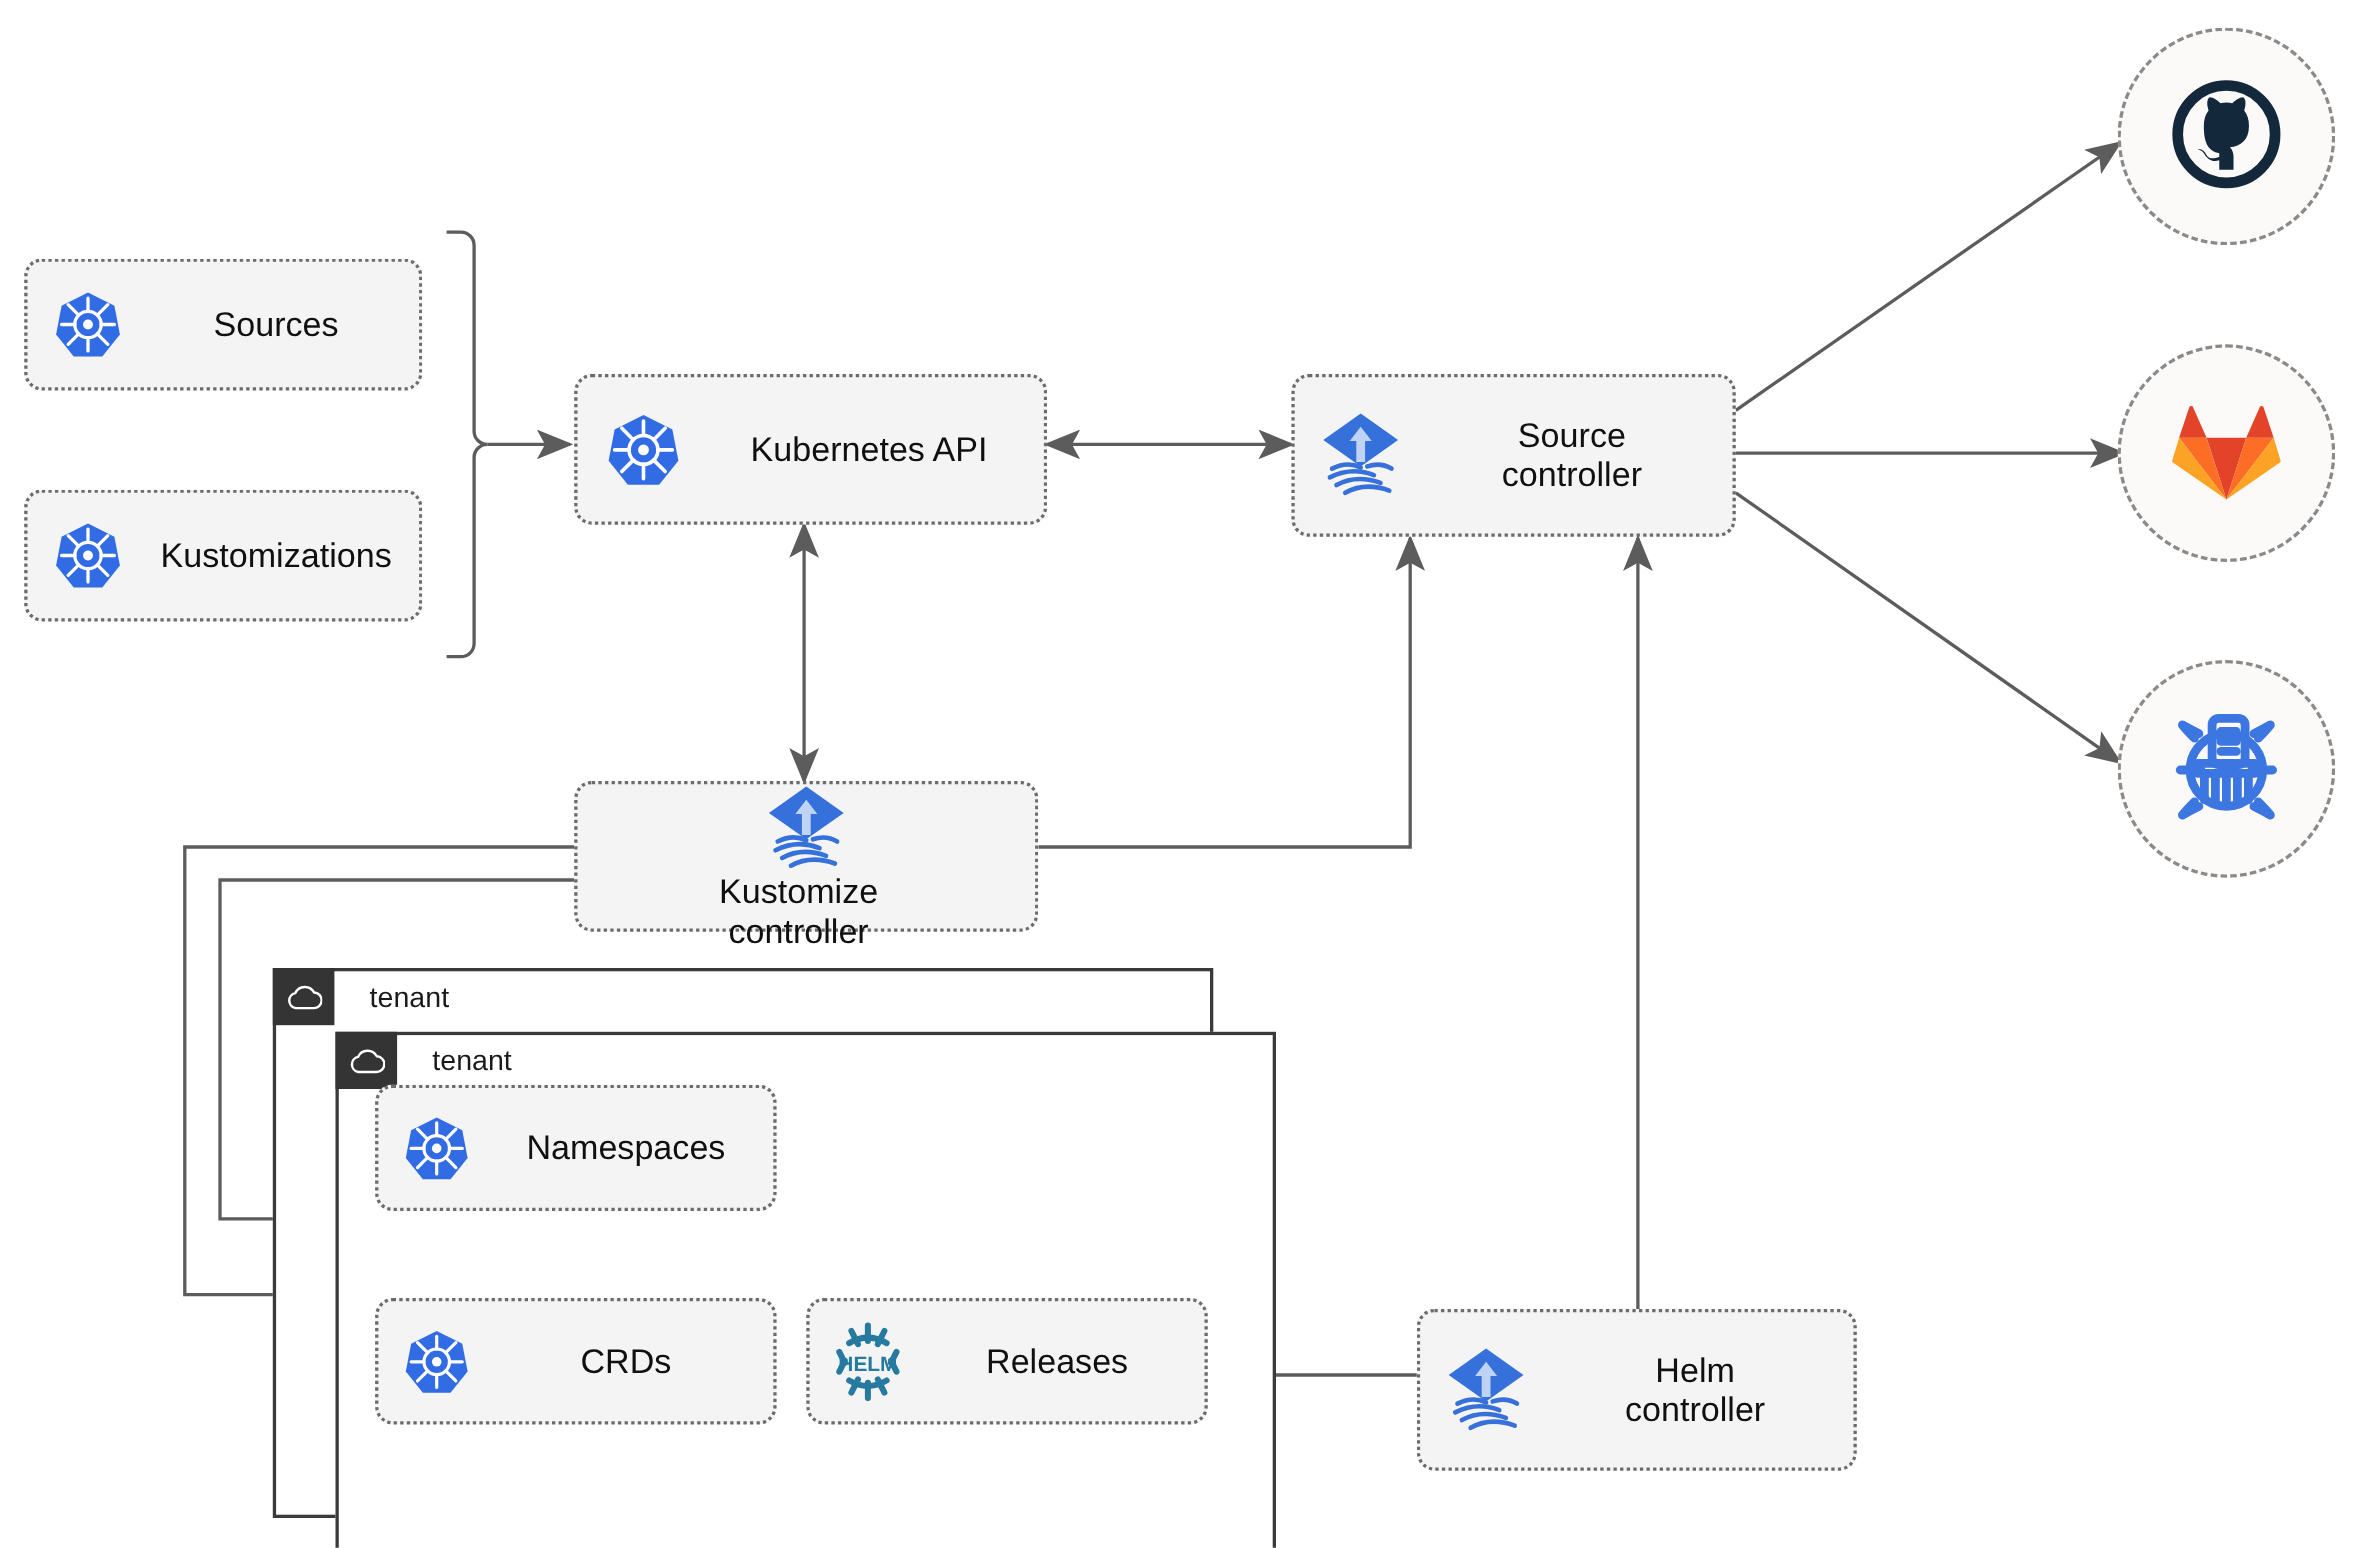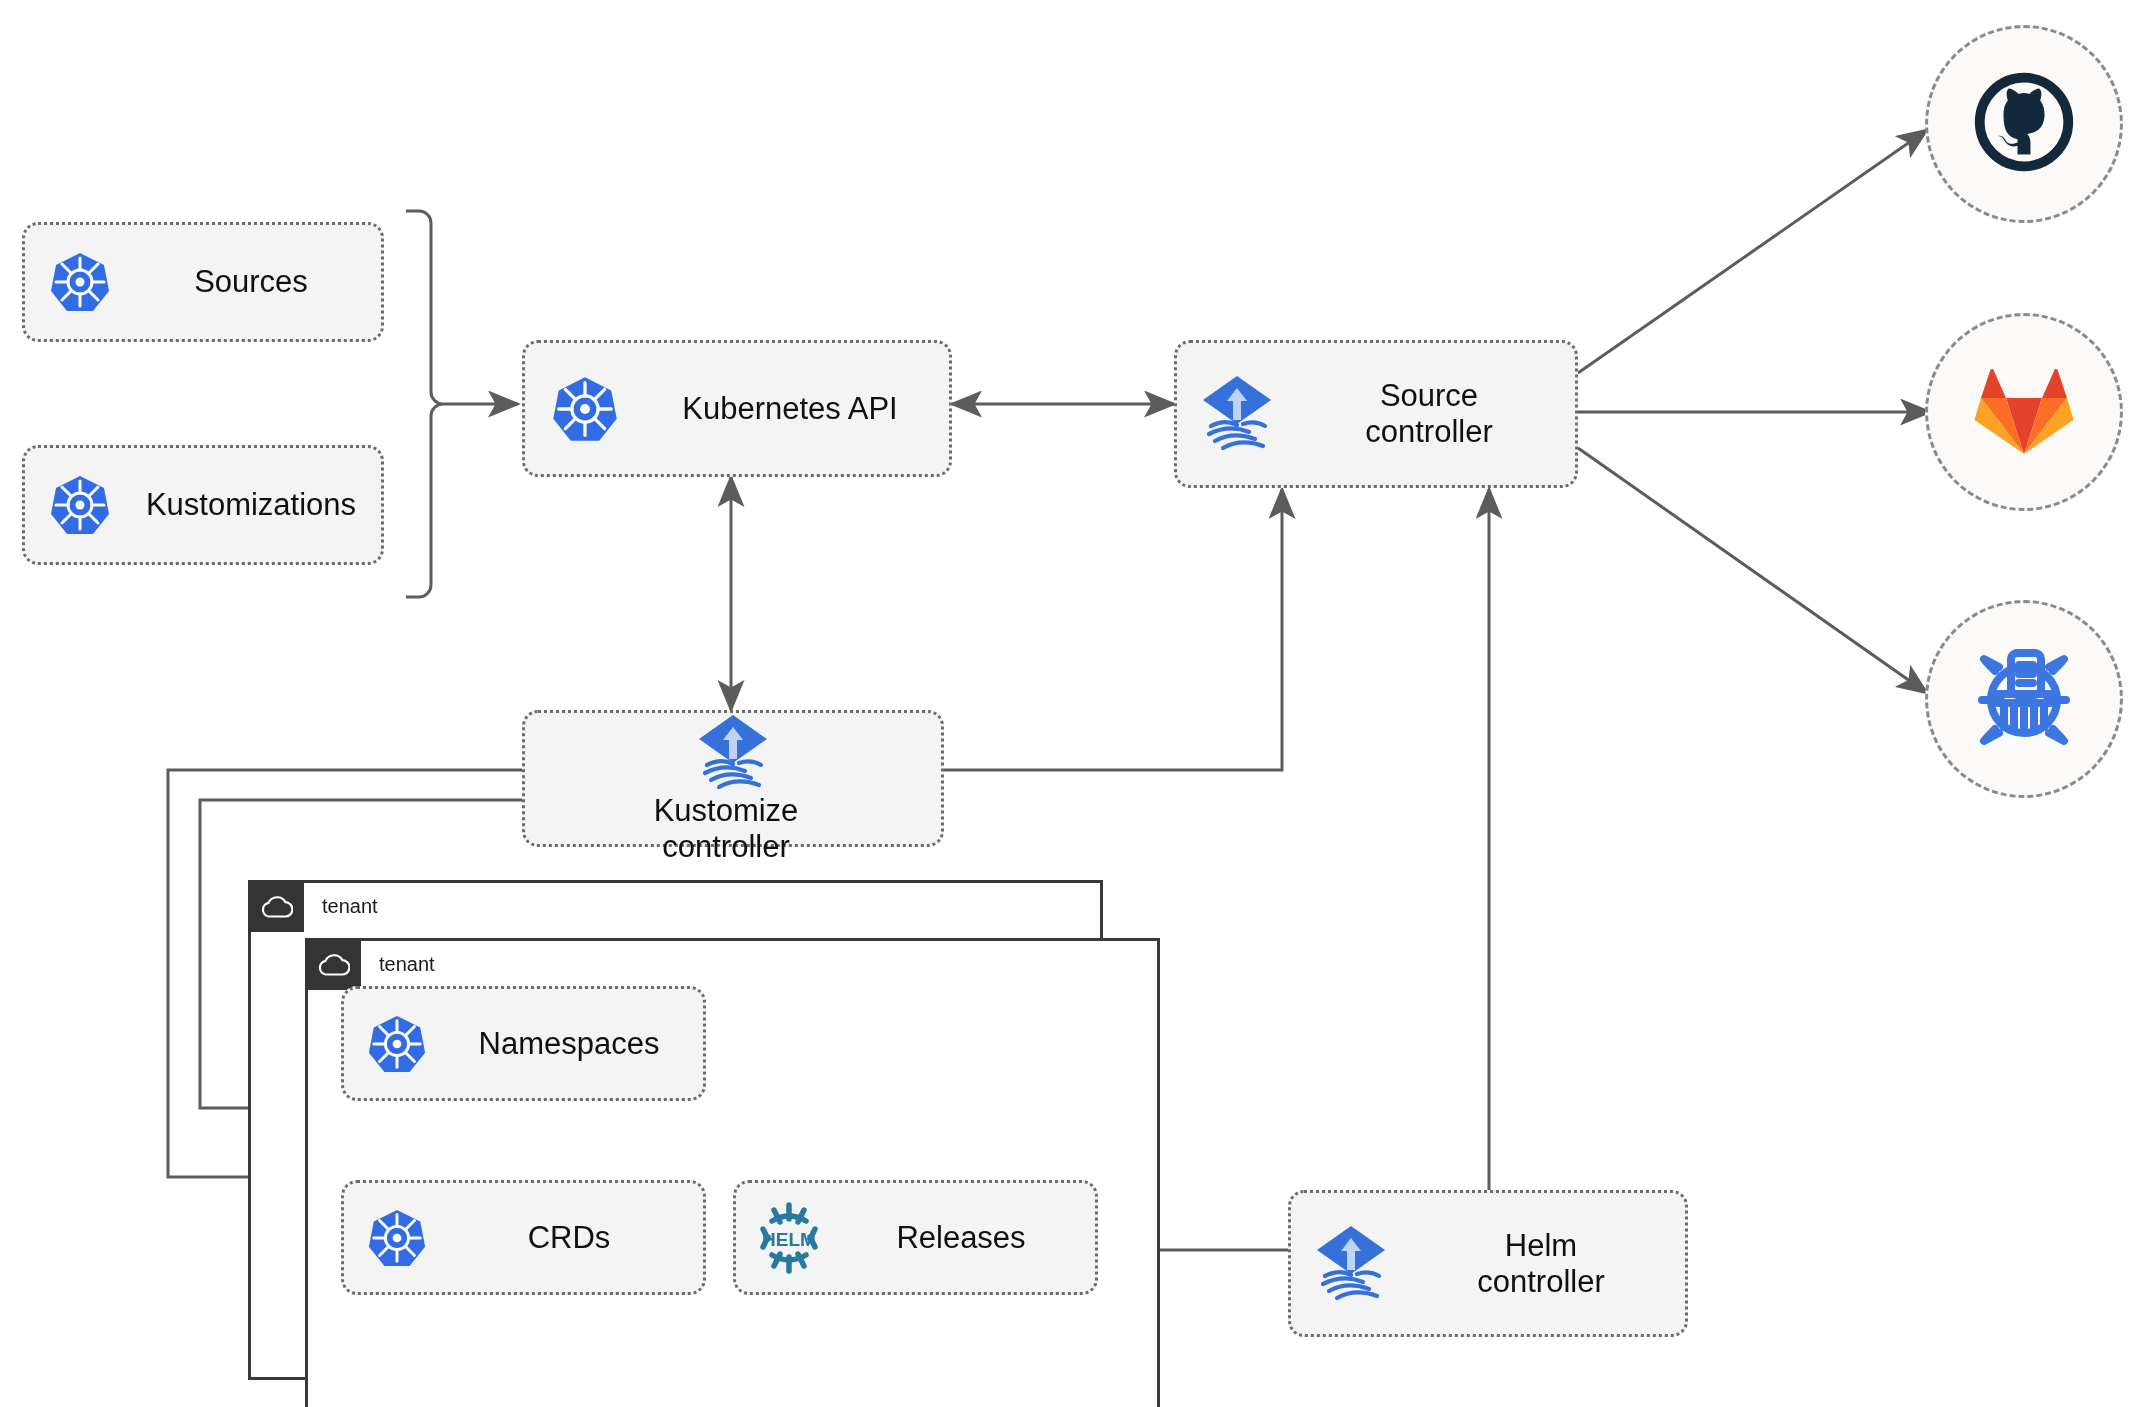--- a/index.html
+++ b/index.html
@@ -71,22 +71,22 @@
     display: flex;
     align-items: center;
   }
   .tenant .tchip {
     width: 56px; height: 52px;
     background: #343434;
     display: flex; align-items: center; justify-content: center;
   }
   .tenant .tname {
     color: #1a1a1a;
-    font-size: 20px;
-    padding-left: 18px;
+    font-size: 26px;
+    padding-left: 32px;
     white-space: nowrap;
   }
   .tenant-inner-wrap { position: absolute; z-index: 4; }
 </style>
 </head>
 <body>
 
 <div id="canvas">
 
   <svg class="wires" viewBox="0 0 2144 1407">
@@ -142,21 +142,21 @@
     <div class="tbar">
       <span class="tchip">
         <svg width="34" height="26" viewBox="0 0 34 26">
           <path d="M9.5,23.5 A7,7 0 0 1 9.5,9.8 A9.5,9.5 0 0 1 26.5,9.2 A6.8,6.8 0 0 1 26,23.5 Z" fill="none" stroke="#ffffff" stroke-width="2.2" stroke-linejoin="round"></path>
         </svg>
       </span>
       <span class="tname">tenant</span>
     </div>
   </div>
 
-  <div class="node" style="left:22px; top:222px; width:362px; height:120px;">
+  <div class="node" style="left:22px; top:235px; width:362px; height:120px;">
     <span class="ico" style="width:110px;">
       <svg width="64" height="64" viewBox="0 0 64 64">
         <path d="M32,3 L56,15 L61,41 L45,61 L19,61 L3,41 L8,15 Z" fill="#326CE5"></path>
         <g fill="none" stroke="#ffffff" stroke-width="3" stroke-linecap="round">
           <circle cx="32" cy="32" r="12"></circle>
           <path d="M32,20 L32,8"></path>
             <path d="M32,44 L32,56"></path>
           <path d="M20,32 L8,32"></path>
             <path d="M44,32 L56,32"></path>
           <path d="M23.5,23.5 L14,14"></path>

